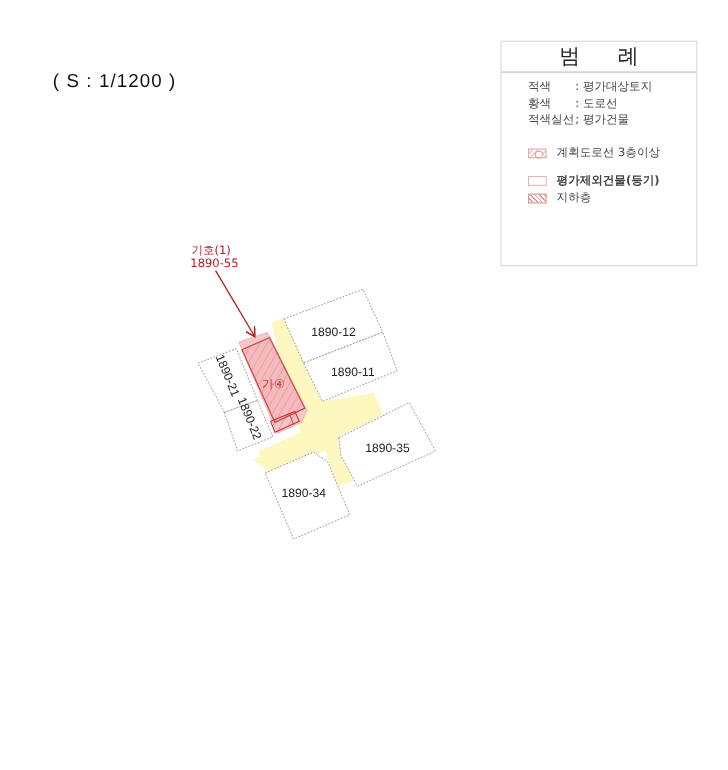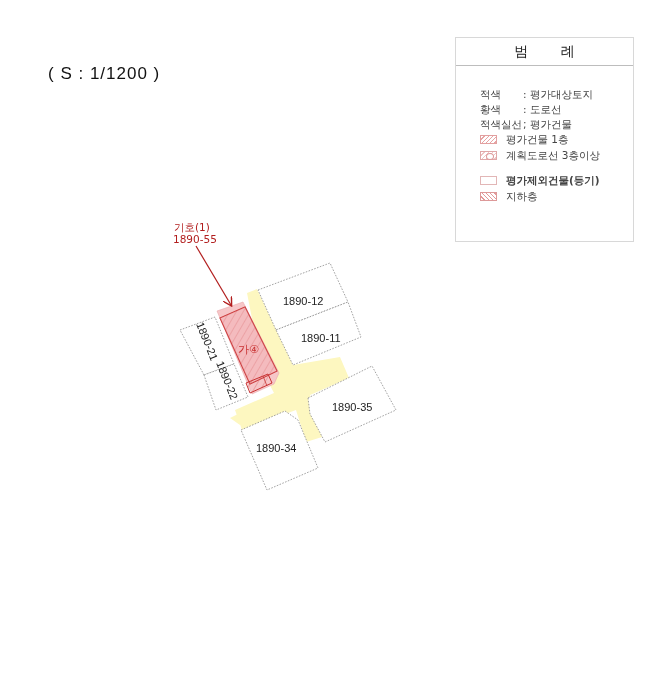--- a/index.html
+++ b/index.html
@@ -2,24 +2,24 @@
 <html><head>
   <meta charset="utf-8">
   <style>
     html, body { margin: 0; padding: 0; background: #ffffff; }
     body { width: 662px; height: 700px; position: relative; overflow: hidden;
            font-family: "DejaVu Sans", sans-serif; }
     .scale { position: absolute; left: 48px; top: 64px; font-size: 17px; color: #111;
              letter-spacing: 1px; font-family: "Liberation Sans", sans-serif; }
     .legend { position: absolute; left: 455px; top: 37px; width: 177px; height: 203px;
               border: 1px solid #d8d8d8; background: #fff; }
-    .legend-title { height: 27px; line-height: 27px; text-align: center; font-size: 14px;
+    .legend-title { height: 27px; line-height: 27px; text-align: center; font-size: 19px;
                     color: #222; border-bottom: 1px solid #bdbdbd; letter-spacing: 14px;
                     padding-left: 14px; }
-    .legend-rows { position: absolute; left: 24px; top: 49px; font-size: 10.5px; color: #444; }
+    .legend-rows { position: absolute; left: 24px; top: 34px; font-size: 10.5px; color: #444; }
     .legend-row { height: 15px; line-height: 15px; white-space: nowrap; }
     .legend-row .k { display: inline-block; width: 43px; }
     .legend-items { position: absolute; left: 24px; top: 93px; font-size: 10.5px; color: #444; }
     .legend-item { height: 16px; line-height: 16px; display: flex; align-items: center; white-space: nowrap; }
     .legend-item.gap { margin-top: 9px; font-weight: bold; }
     .sw { width: 17px; height: 9px; margin-right: 9px; box-sizing: border-box; flex: none; }
     .sw-1f { border: 1px solid #e2a0a0; background: repeating-linear-gradient(135deg, #fff 0 2px, #e7a4a4 2px 3px); }
     .sw-2f { border: 1px solid #d79a9a; background:
               repeating-linear-gradient(45deg, transparent 0 2px, #d99 2px 3px),
               repeating-linear-gradient(135deg, #fff 0 2px, #d99 2px 3px); }
@@ -48,24 +48,20 @@
       <span class="k">적색</span><span>:</span>&nbsp;<span>평가대상토지</span>
     </div>
     <div class="legend-row">
       <span class="k">황색</span><span>:</span>&nbsp;<span>도로선</span>
     </div>
     <div class="legend-row">
       <span class="k">적색실선</span><span>;</span>&nbsp;<span>평가건물</span>
     </div>
   </div>
   <div class="legend-items">
-    <div class="legend-item">
-      <span class="sw sw-1f"></span>
-      <span>평가건물 1층</span>
-    </div>
     <div class="legend-item">
       <span class="sw sw-3f"></span>
       <span>계획도로선 3층이상</span>
     </div>
     <div class="legend-item gap">
       <span class="sw sw-reg"></span>
       <span>평가제외건물(등기)</span>
     </div>
     <div class="legend-item">
       <span class="sw sw-base"></span>

